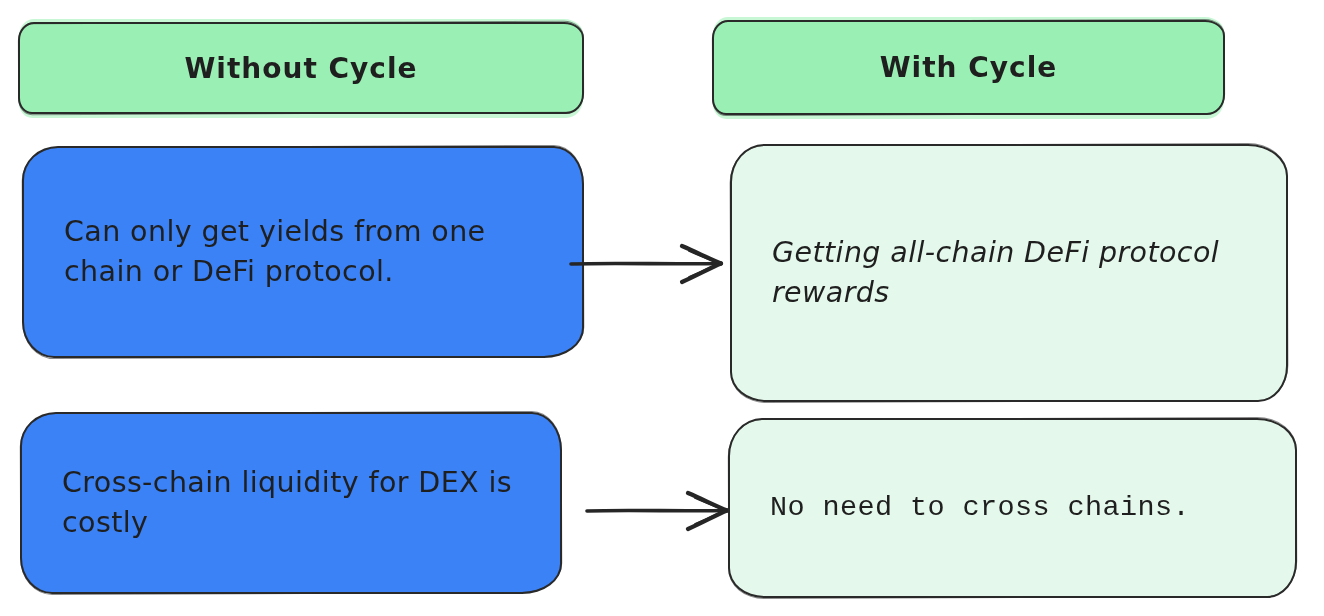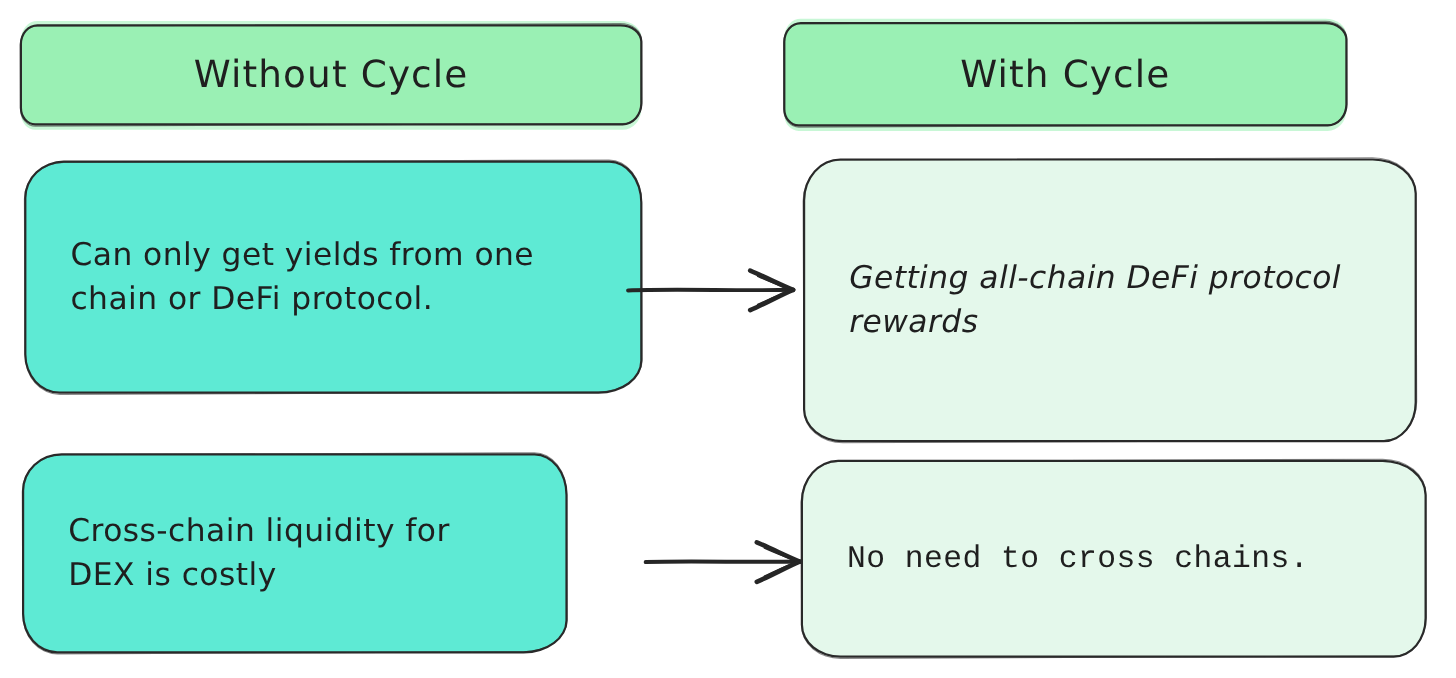--- a/index.html
+++ b/index.html
@@ -33,44 +33,44 @@
     transform: rotate(-0.25deg);
     pointer-events: none;
   }
   .header-box {
     background: #9af0b4;
     border-radius: 16px 20px 18px 14px / 18px 16px 20px 16px;
     justify-content: center;
     box-shadow: 0 -4px 0 -1px rgba(154,240,180,0.55), 0 5px 0 -1px rgba(154,240,180,0.55);
   }
   .header-text {
-    font-size: 34px;
-    font-weight: 400;
+    font-size: 28px;
+    font-weight: 700;
     letter-spacing: 1px;
   }
   .problem-box {
-    background: #5eead4;
+    background: #3b82f6;
     border-radius: 36px 30px 40px 32px / 34px 38px 30px 36px;
   }
   .result-box {
     background: #e4f8eb;
     border-radius: 34px 40px 30px 36px / 38px 32px 36px 30px;
   }
   .body-text {
     font-size: 28.5px;
     line-height: 1.4;
     letter-spacing: 0.4px;
     padding: 0 44px 0 40px;
   }
   
   #hdr-without { left: 18px;  top: 22px;  width: 566px; height: 92px;  }
   #hdr-with    { left: 712px; top: 20px;  width: 513px; height: 95px;  }
   #p1          { left: 22px;  top: 146px; width: 562px; height: 212px; }
   #r1          { left: 730px; top: 144px; width: 558px; height: 258px; font-style: italic; }
-  #p2          { left: 20px;  top: 412px; width: 496px; height: 182px; }
+  #p2          { left: 20px;  top: 412px; width: 542px; height: 182px; }
   #r2          { left: 728px; top: 418px; width: 569px; height: 180px; font-family: Liberation Mono, monospace; }
   .arrow {
     position: absolute;
     pointer-events: none;
   }
   #arrow-1 { left: 568px; top: 238px; }
   #arrow-2 { left: 584px; top: 485px; }
 </style>
 </head>
 <body>

